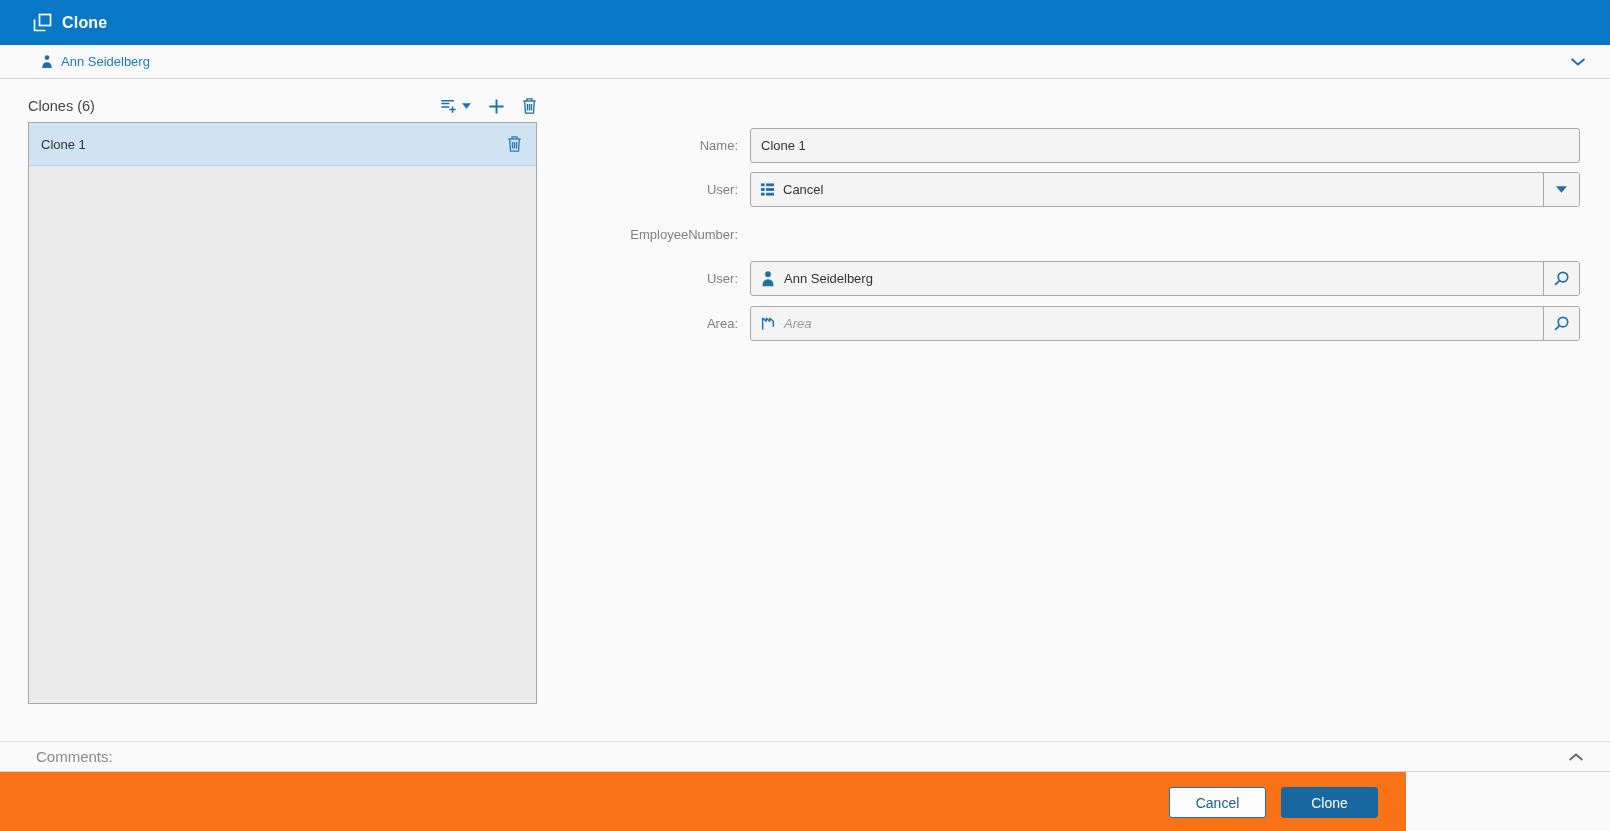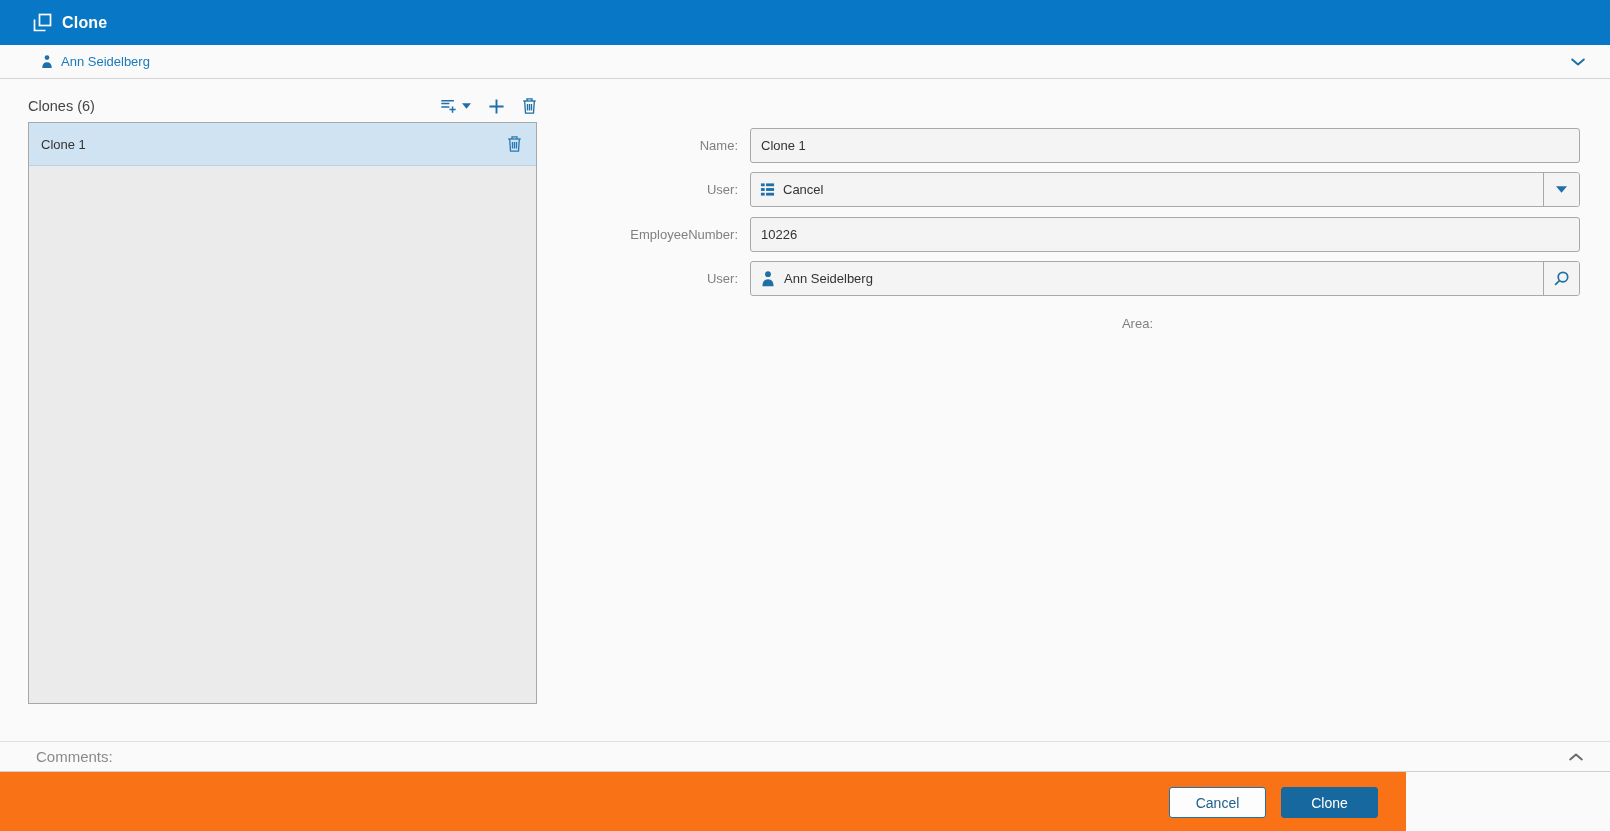--- a/index.html
+++ b/index.html
@@ -217,23 +217,20 @@
         <svg width="11" height="7" viewBox="0 0 10 6" fill="currentColor">
             <path d="M0 0 h10 L5 6 z"></path>
           </svg>
       </span>
     </span>
   </span>
 </div>
 
 <div class="form-row row-emp">
   <span class="form-label">EmployeeNumber:</span>
-  <span class="field">
-    <input type="text" value="10226" style="">
-  </span>
 </div>
 
 <div class="form-row row-user">
   <span class="form-label">User:</span>
   <span class="field">
     <span class="fld-icon">
       <svg width="16" height="17" viewBox="0 0 16 17" fill="currentColor">
         <circle cx="8" cy="4.2" r="2.9"></circle>
         <path d="M2.4 16.2 q0-7 5.6-7 t5.6 7 z"></path>
       </svg>
@@ -245,20 +242,36 @@
           <circle cx="11.7" cy="8.3" r="5.6"></circle>
           <path d="M7.6 12.4 L2.5 17.5"></path>
         </svg>
       </span>
     </span>
   </span>
 </div>
 
 <div class="form-row row-area">
   <span class="form-label">Area:</span>
+  <span class="field">
+    <span class="fld-icon">
+      <svg width="16" height="16" viewBox="0 0 18 18" fill="none" stroke="currentColor" stroke-width="1.6" stroke-linejoin="round">
+        <path d="M3 15.5 V2.5 L7 6 V2.5 L11 6 V2.5 L15 6 V12"></path>
+      </svg>
+    </span>
+    <span class="fld-placeholder">Area</span>
+    <span class="field-btn">
+      <span>
+        <svg width="17" height="17" viewBox="0 0 20 20" fill="none" stroke="currentColor" stroke-width="2">
+          <circle cx="11.7" cy="8.3" r="5.6"></circle>
+          <path d="M7.6 12.4 L2.5 17.5"></path>
+        </svg>
+      </span>
+    </span>
+  </span>
 </div>
 
 <div class="comments-bar">
   <span class="comments-label">Comments:</span>
   <span class="comments-collapse">
     <svg width="20" height="20" viewBox="0 0 24 24" fill="none" stroke="currentColor" stroke-width="2.2" stroke-linecap="round" stroke-linejoin="round">
       <path d="M5 15 l7-6 7 6"></path>
     </svg>
   </span>
 </div>

